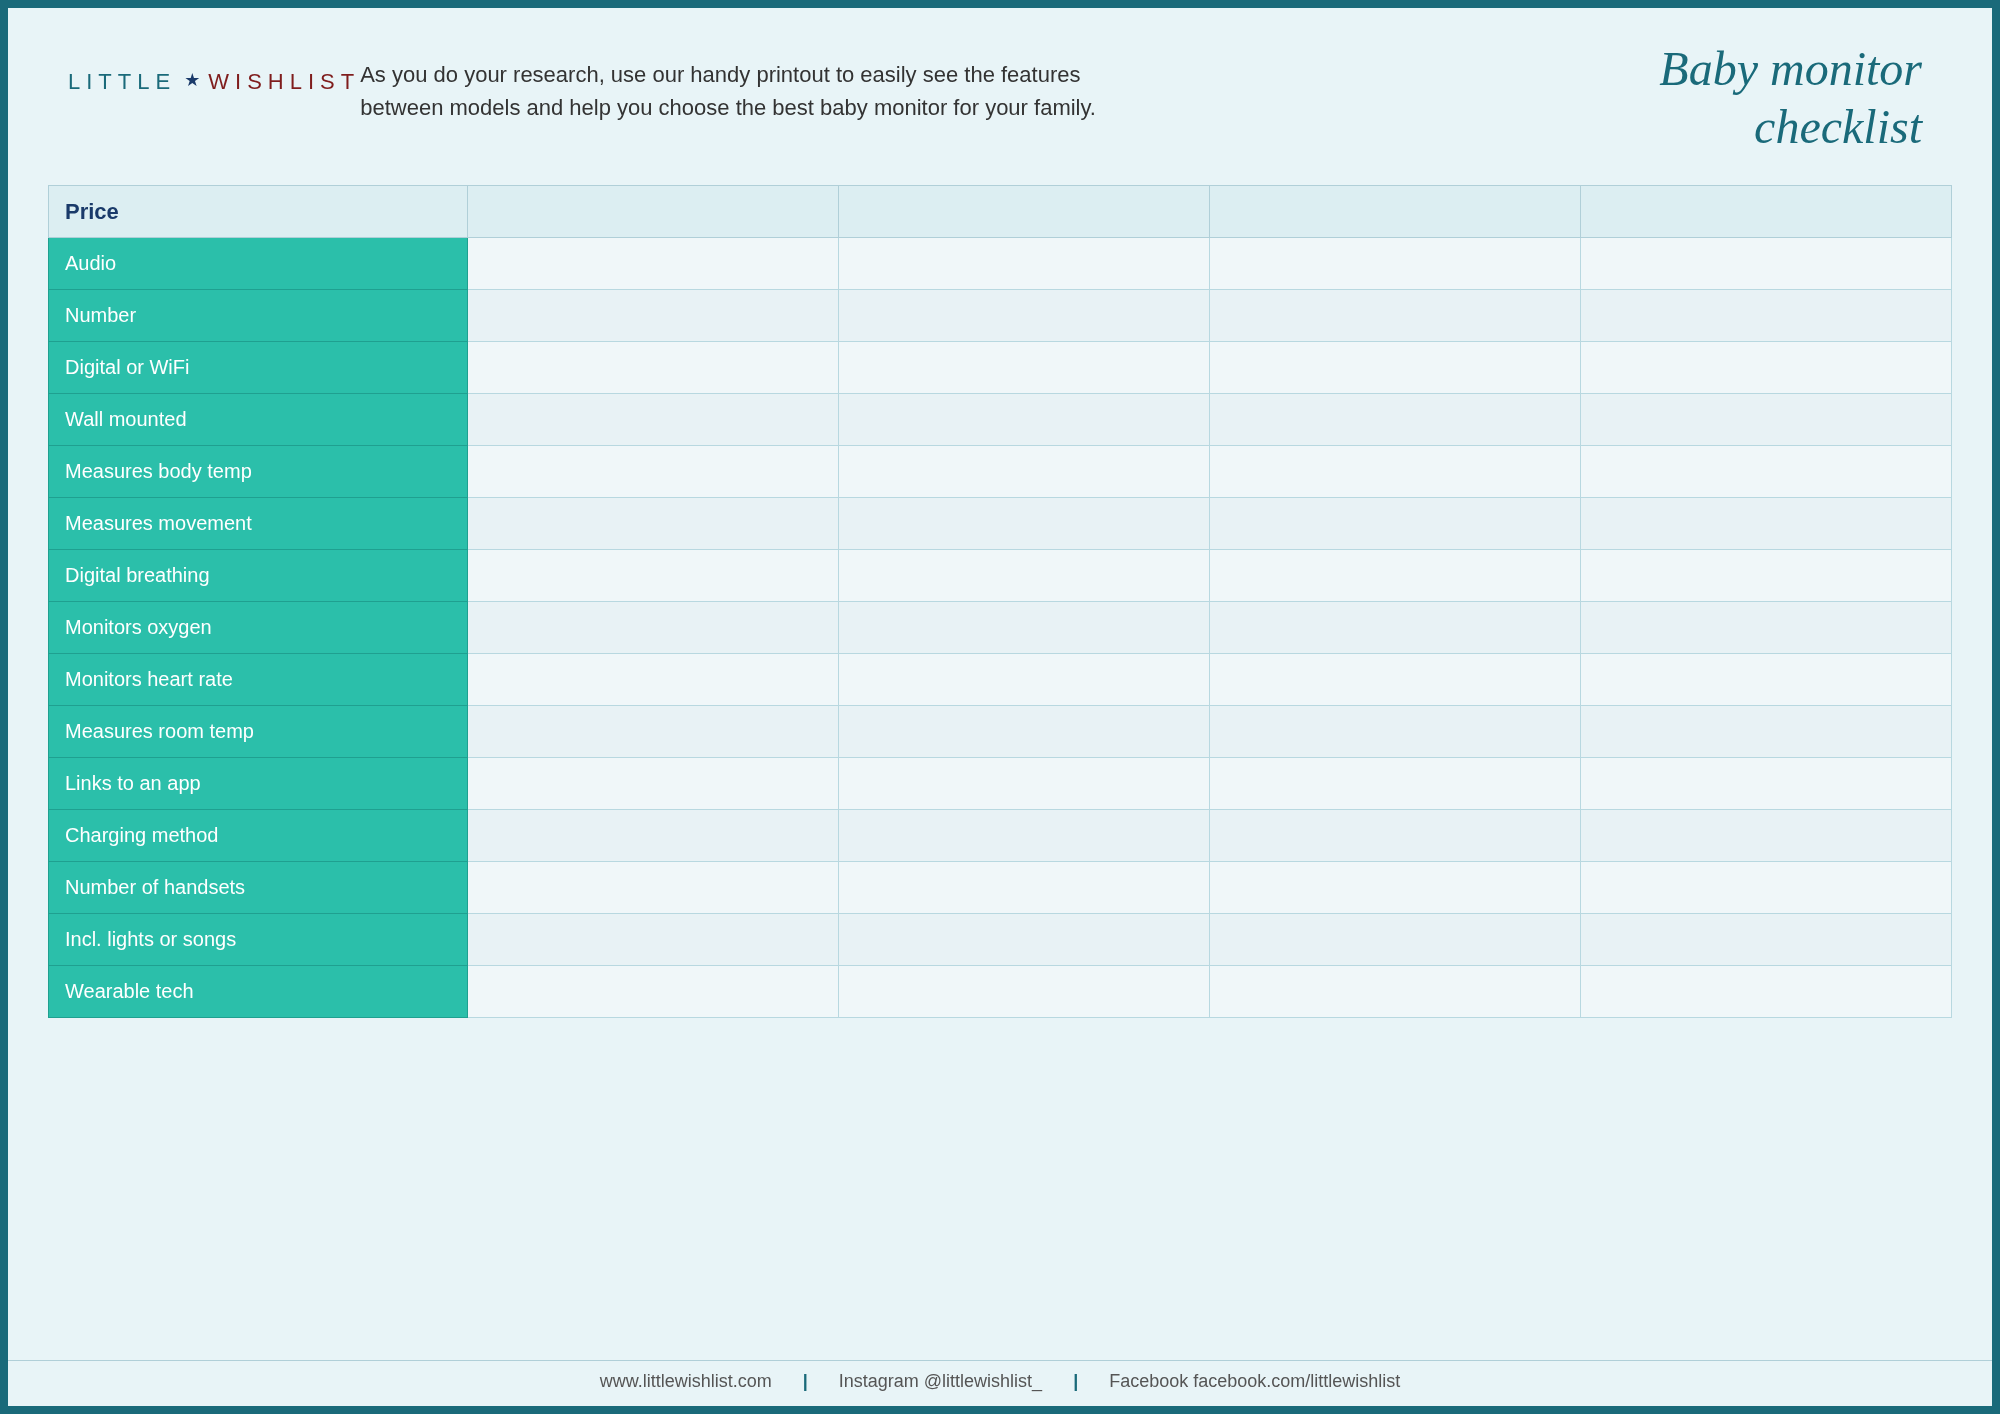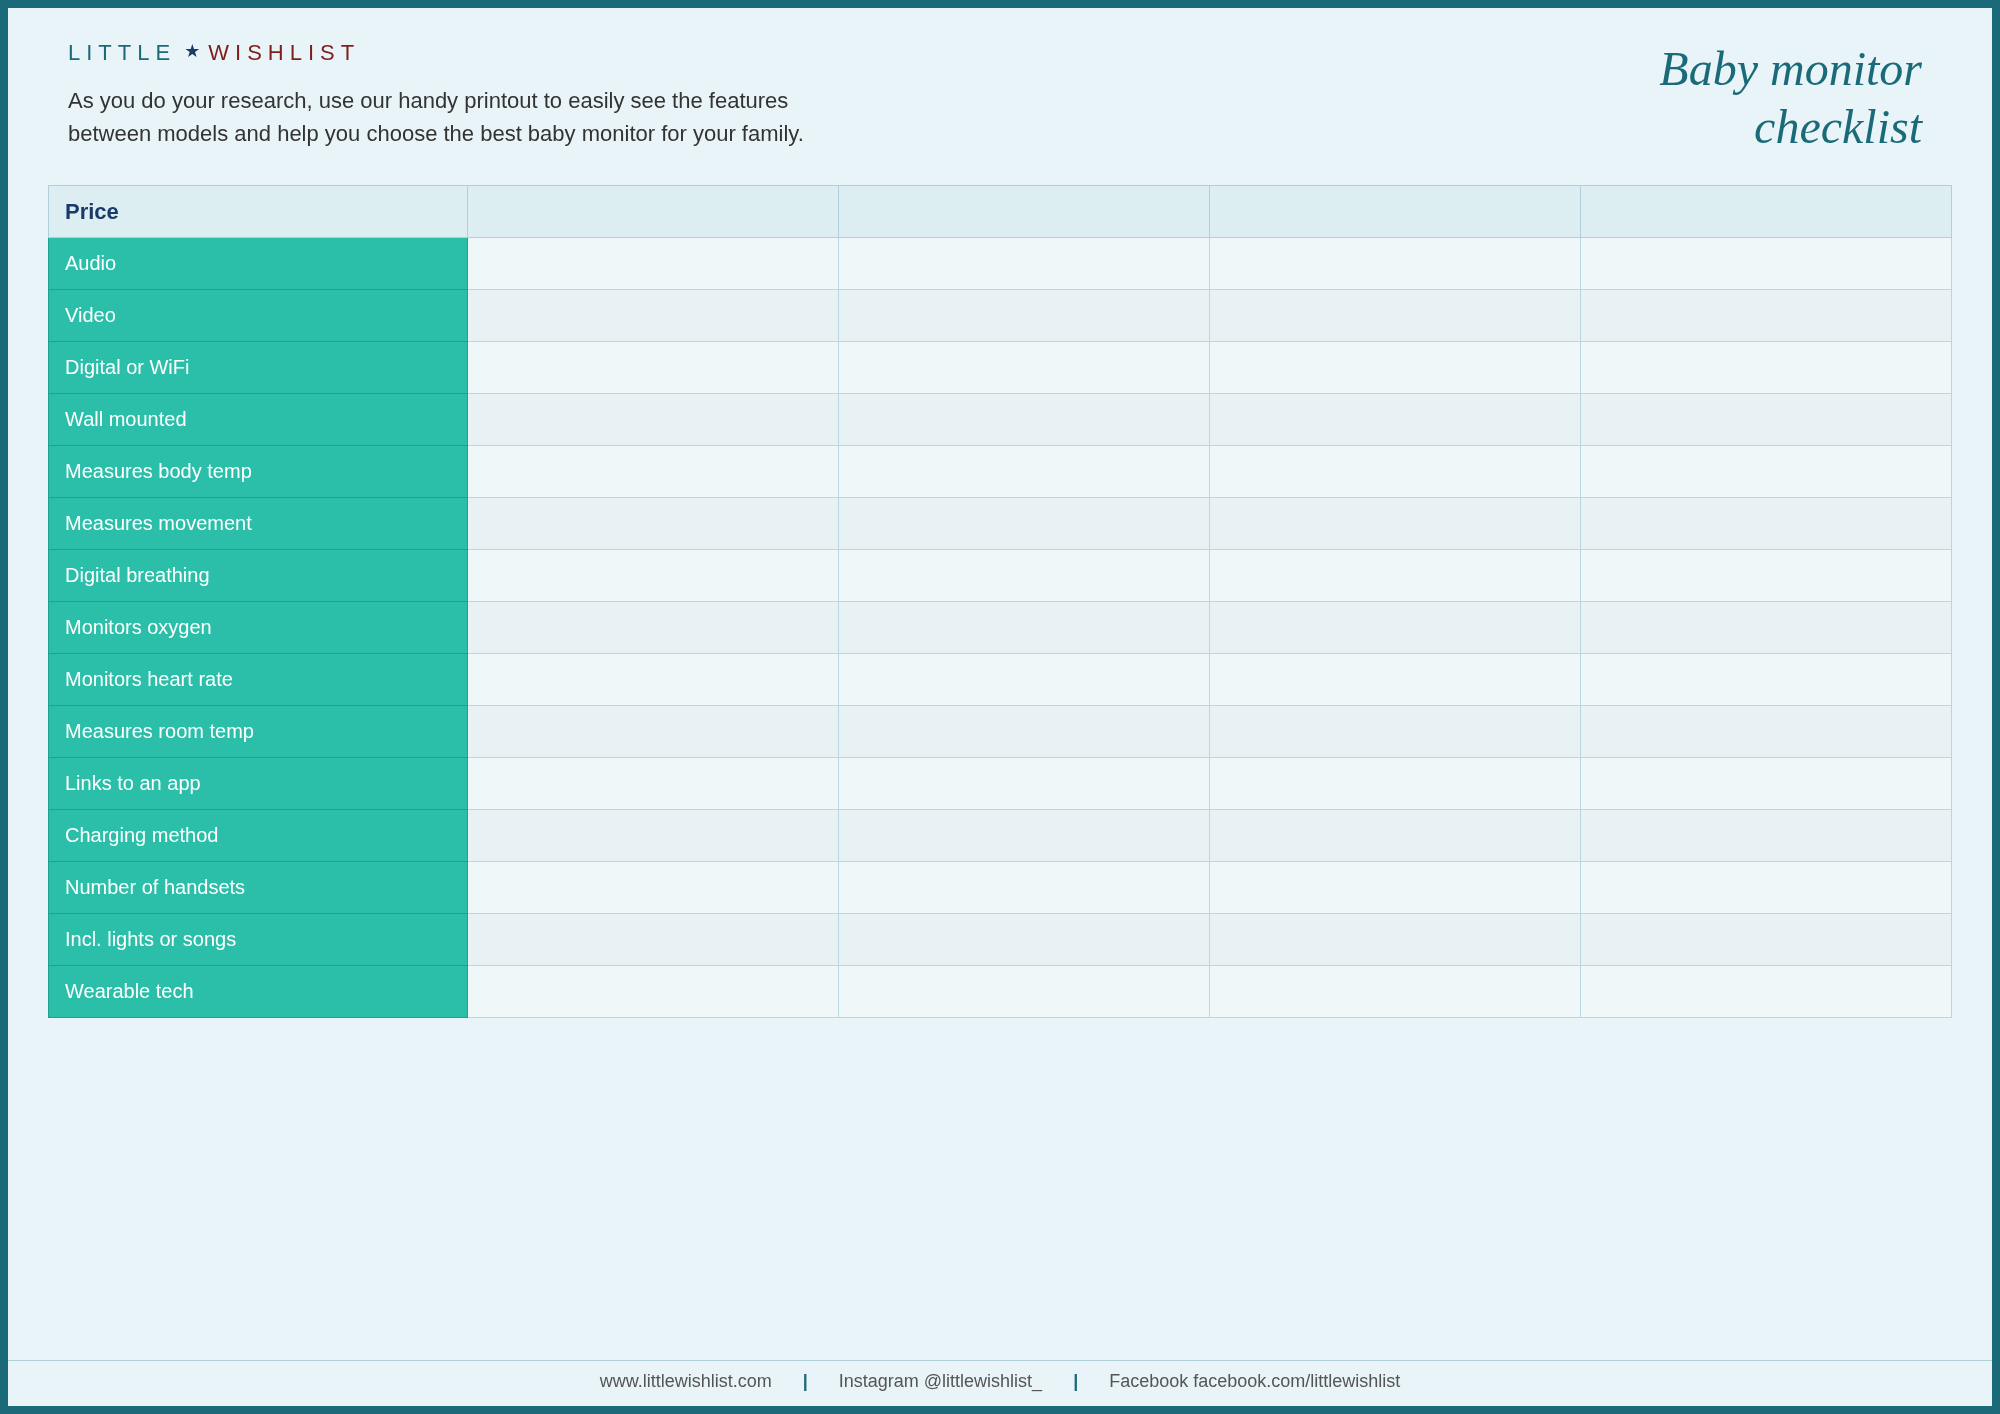--- a/index.html
+++ b/index.html
@@ -26,21 +26,21 @@
     
     .header {
       display: flex;
       justify-content: space-between;
       align-items: flex-start;
       padding: 32px 60px 20px 60px;
     }
 
     .logo-area {
       display: flex;
-      flex-direction: column;
+      flex-direction: row;
     }
 
     .logo-row {
       display: flex;
       align-items: center;
       gap: 8px;
     }
 
     .logo-little {
       font-size: 22px;
@@ -196,21 +196,21 @@
             <td class="data-cell"></td>
           </tr>
           <tr class="feature-row">
             <td class="label-cell">Audio</td>
             <td class="data-cell"></td>
             <td class="data-cell"></td>
             <td class="data-cell"></td>
             <td class="data-cell"></td>
           </tr>
           <tr class="feature-row">
-            <td class="label-cell">Video</td>
+            <td class="label-cell">Number</td>
             <td class="data-cell"></td>
             <td class="data-cell"></td>
             <td class="data-cell"></td>
             <td class="data-cell"></td>
           </tr>
           <tr class="feature-row">
             <td class="label-cell">Digital or WiFi</td>
             <td class="data-cell"></td>
             <td class="data-cell"></td>
             <td class="data-cell"></td>

